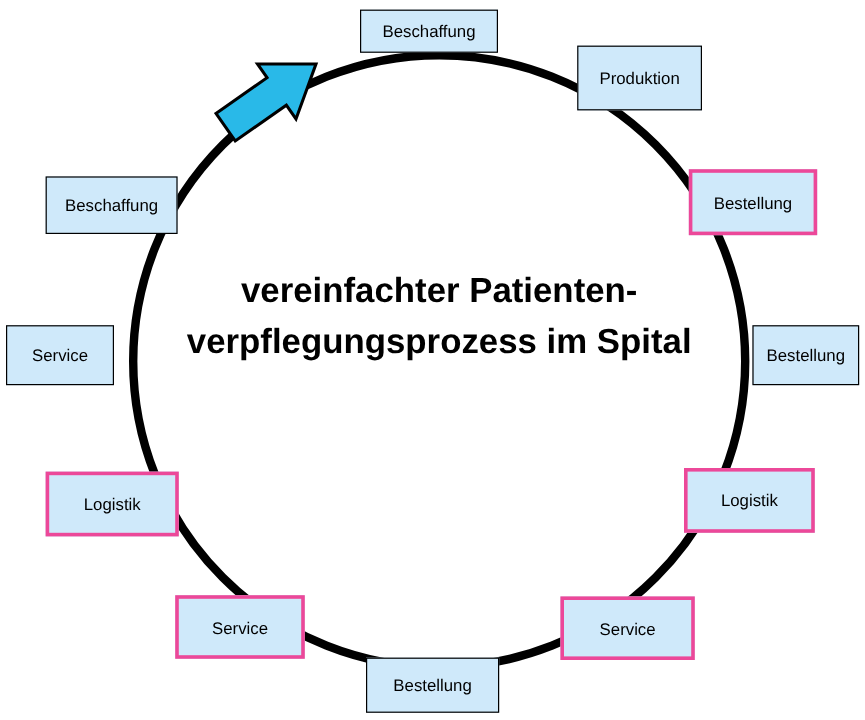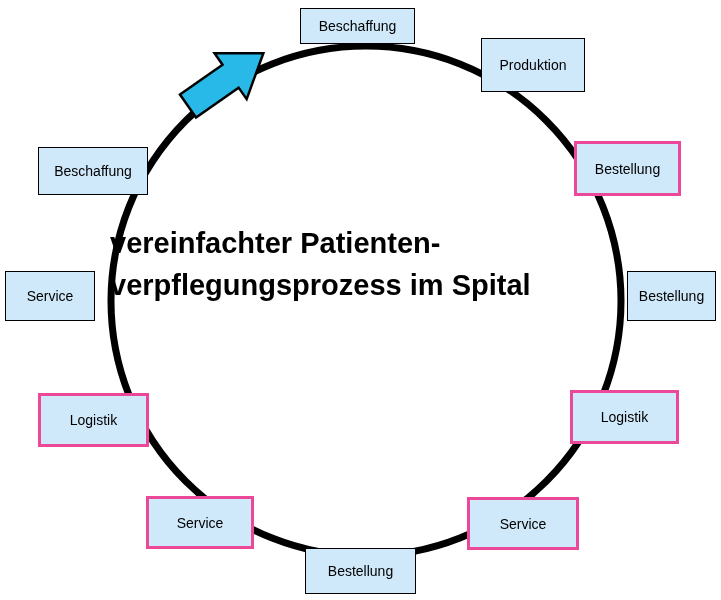--- a/index.html
+++ b/index.html
@@ -33,21 +33,21 @@
     text-align: center;
   }
   .node.red {
     border: 3px solid #ec4899;
   }
   .center-title {
     position: absolute;
     left: 110px;
     top: 222px;
     width: 512px;
-    text-align: left;
+    text-align: center;
     font-size: 29px;
     font-weight: bold;
     color: #000000;
     line-height: 1.45;
   }
 </style>
 </head>
 <body>
 
 <div id="stage">

